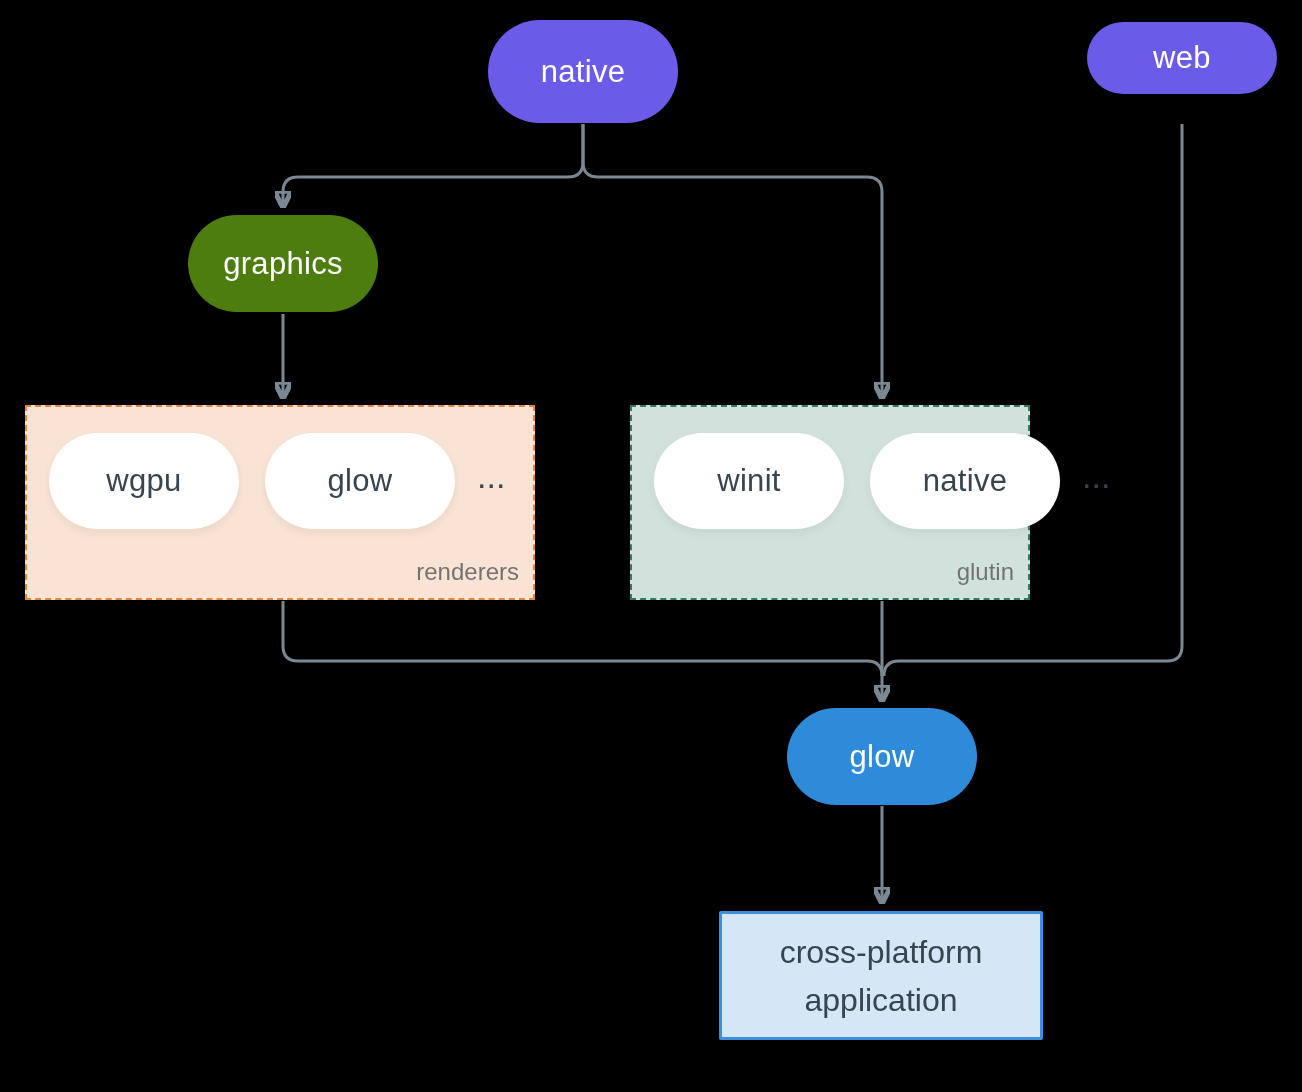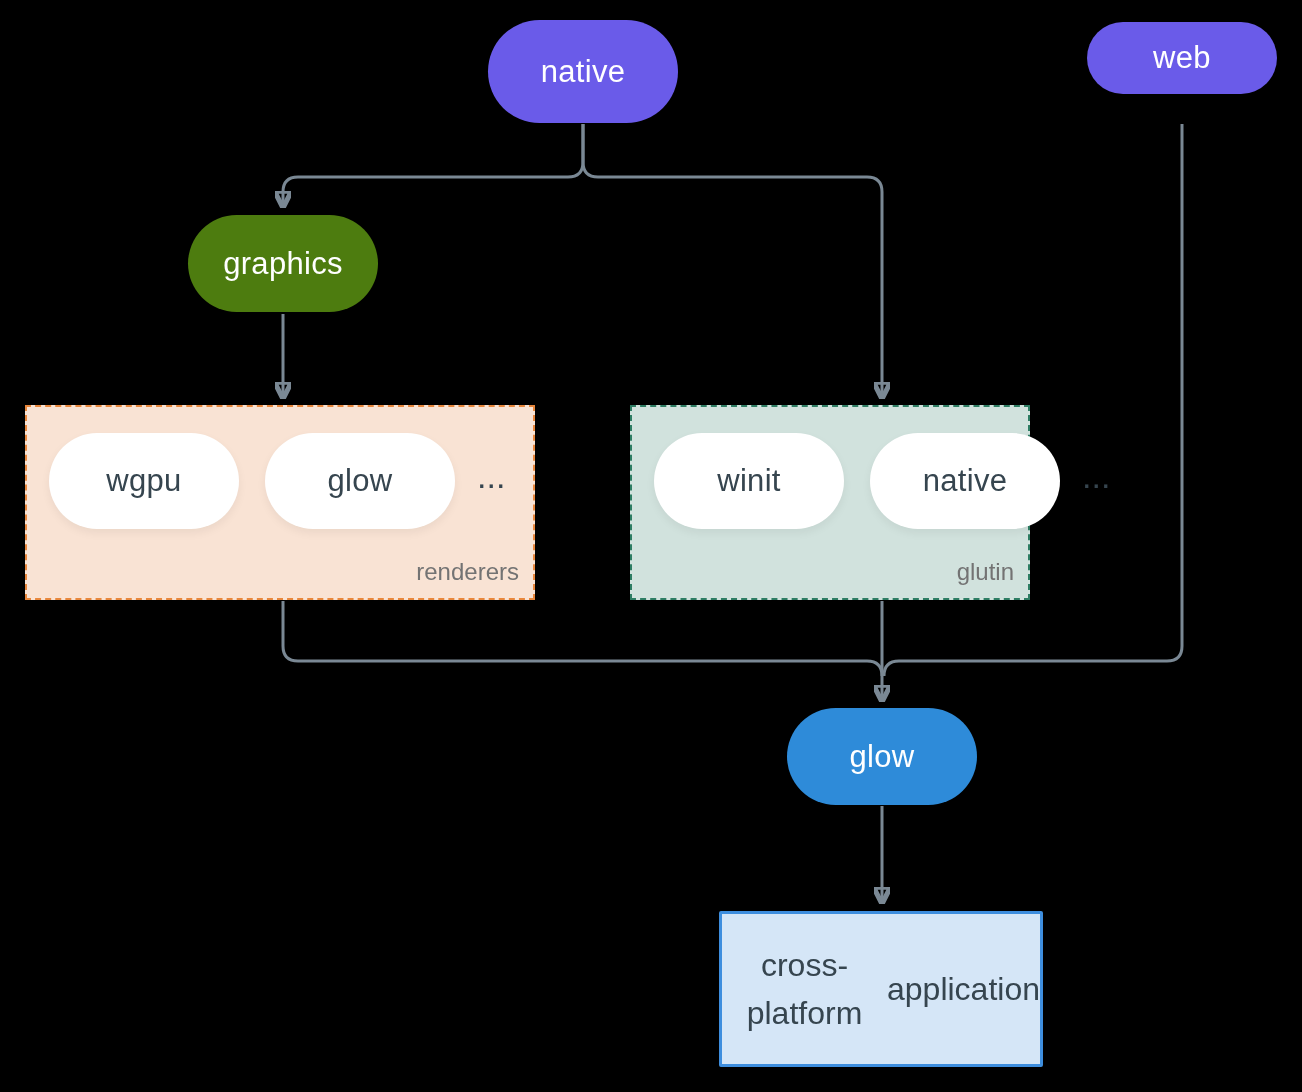--- a/index.html
+++ b/index.html
@@ -81,27 +81,27 @@
   .group .group-label {
     position: absolute;
     right: 14px;
     bottom: 12px;
     font-size: 24px;
     color: #737373;
   }
   .app-box {
     position: absolute;
     left: 719px; top: 911px;
-    width: 324px; height: 156px;
+    width: 324px; height: 129px;
     box-sizing: border-box;
     background: #D5E6F7;
     border: 3px solid #3E8EDE;
     border-radius: 2px;
     display: flex;
-    flex-direction: row;
+    flex-direction: column;
     align-items: center;
     justify-content: center;
     color: #36454F;
     font-size: 32px;
     line-height: 48px;
     text-align: center;
   }
 </style>
 </head>
 <body>

